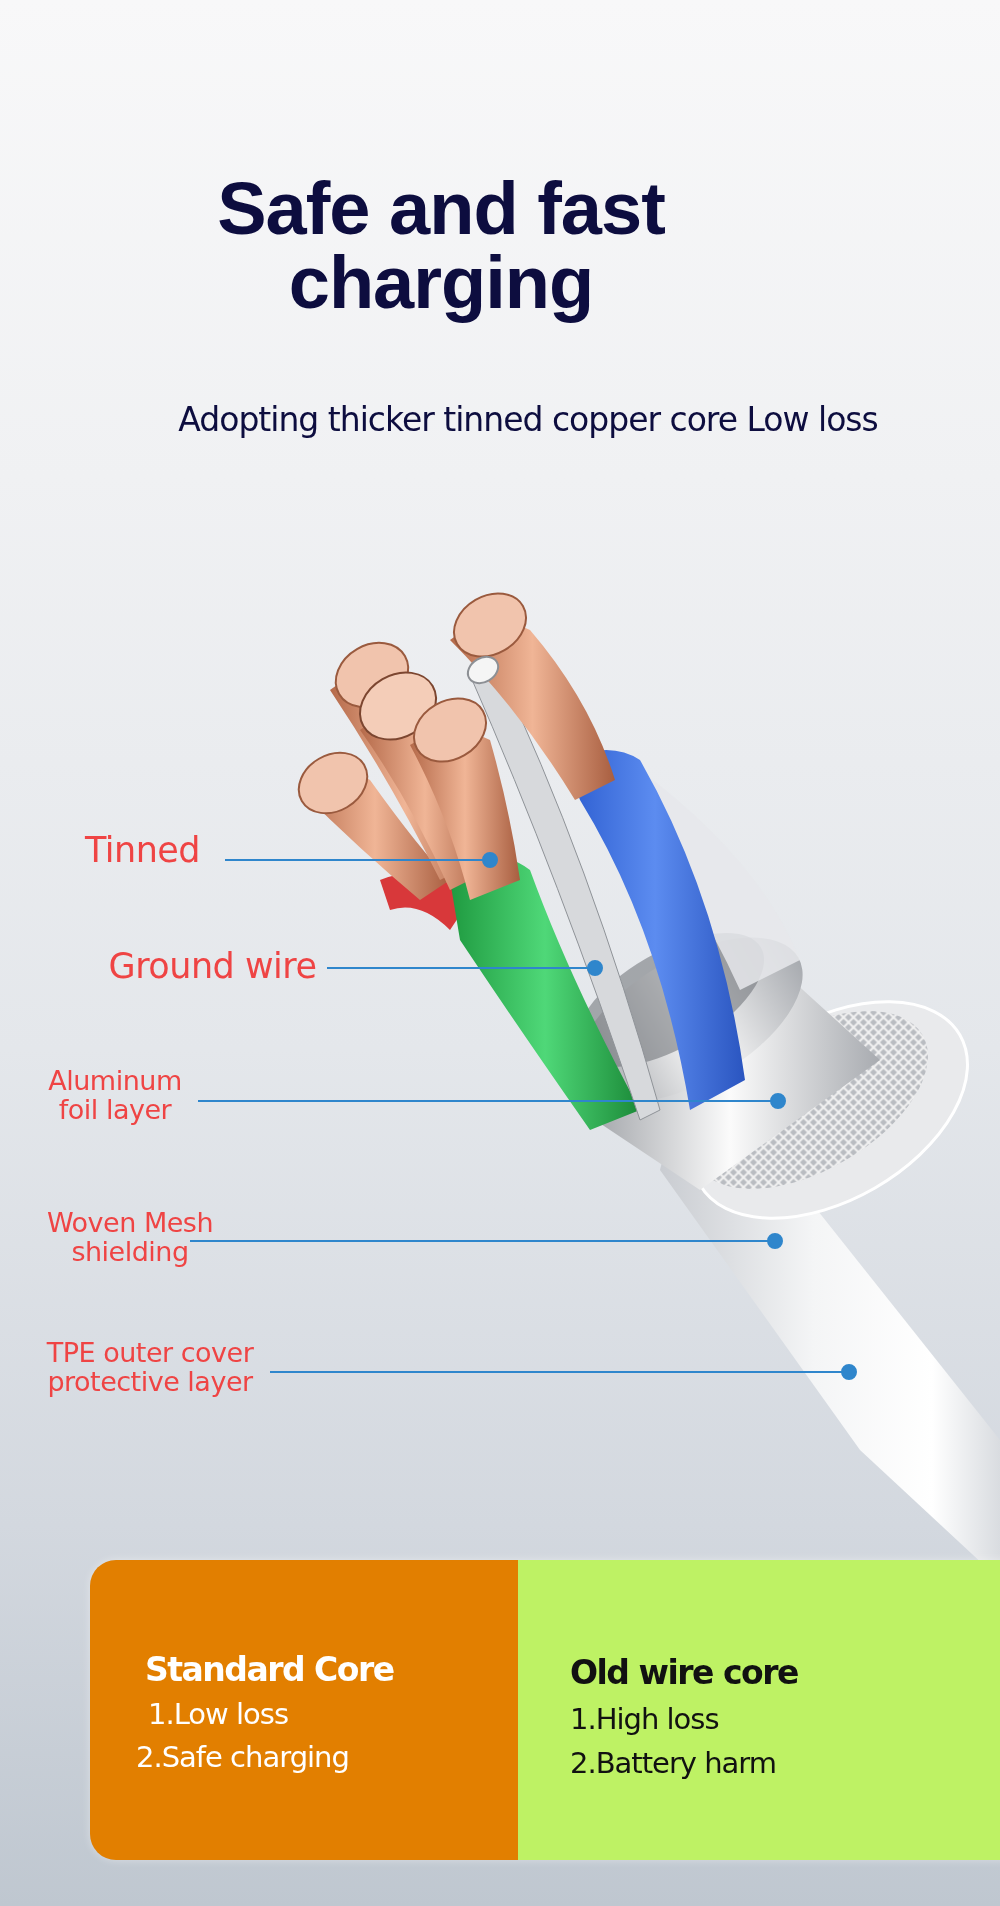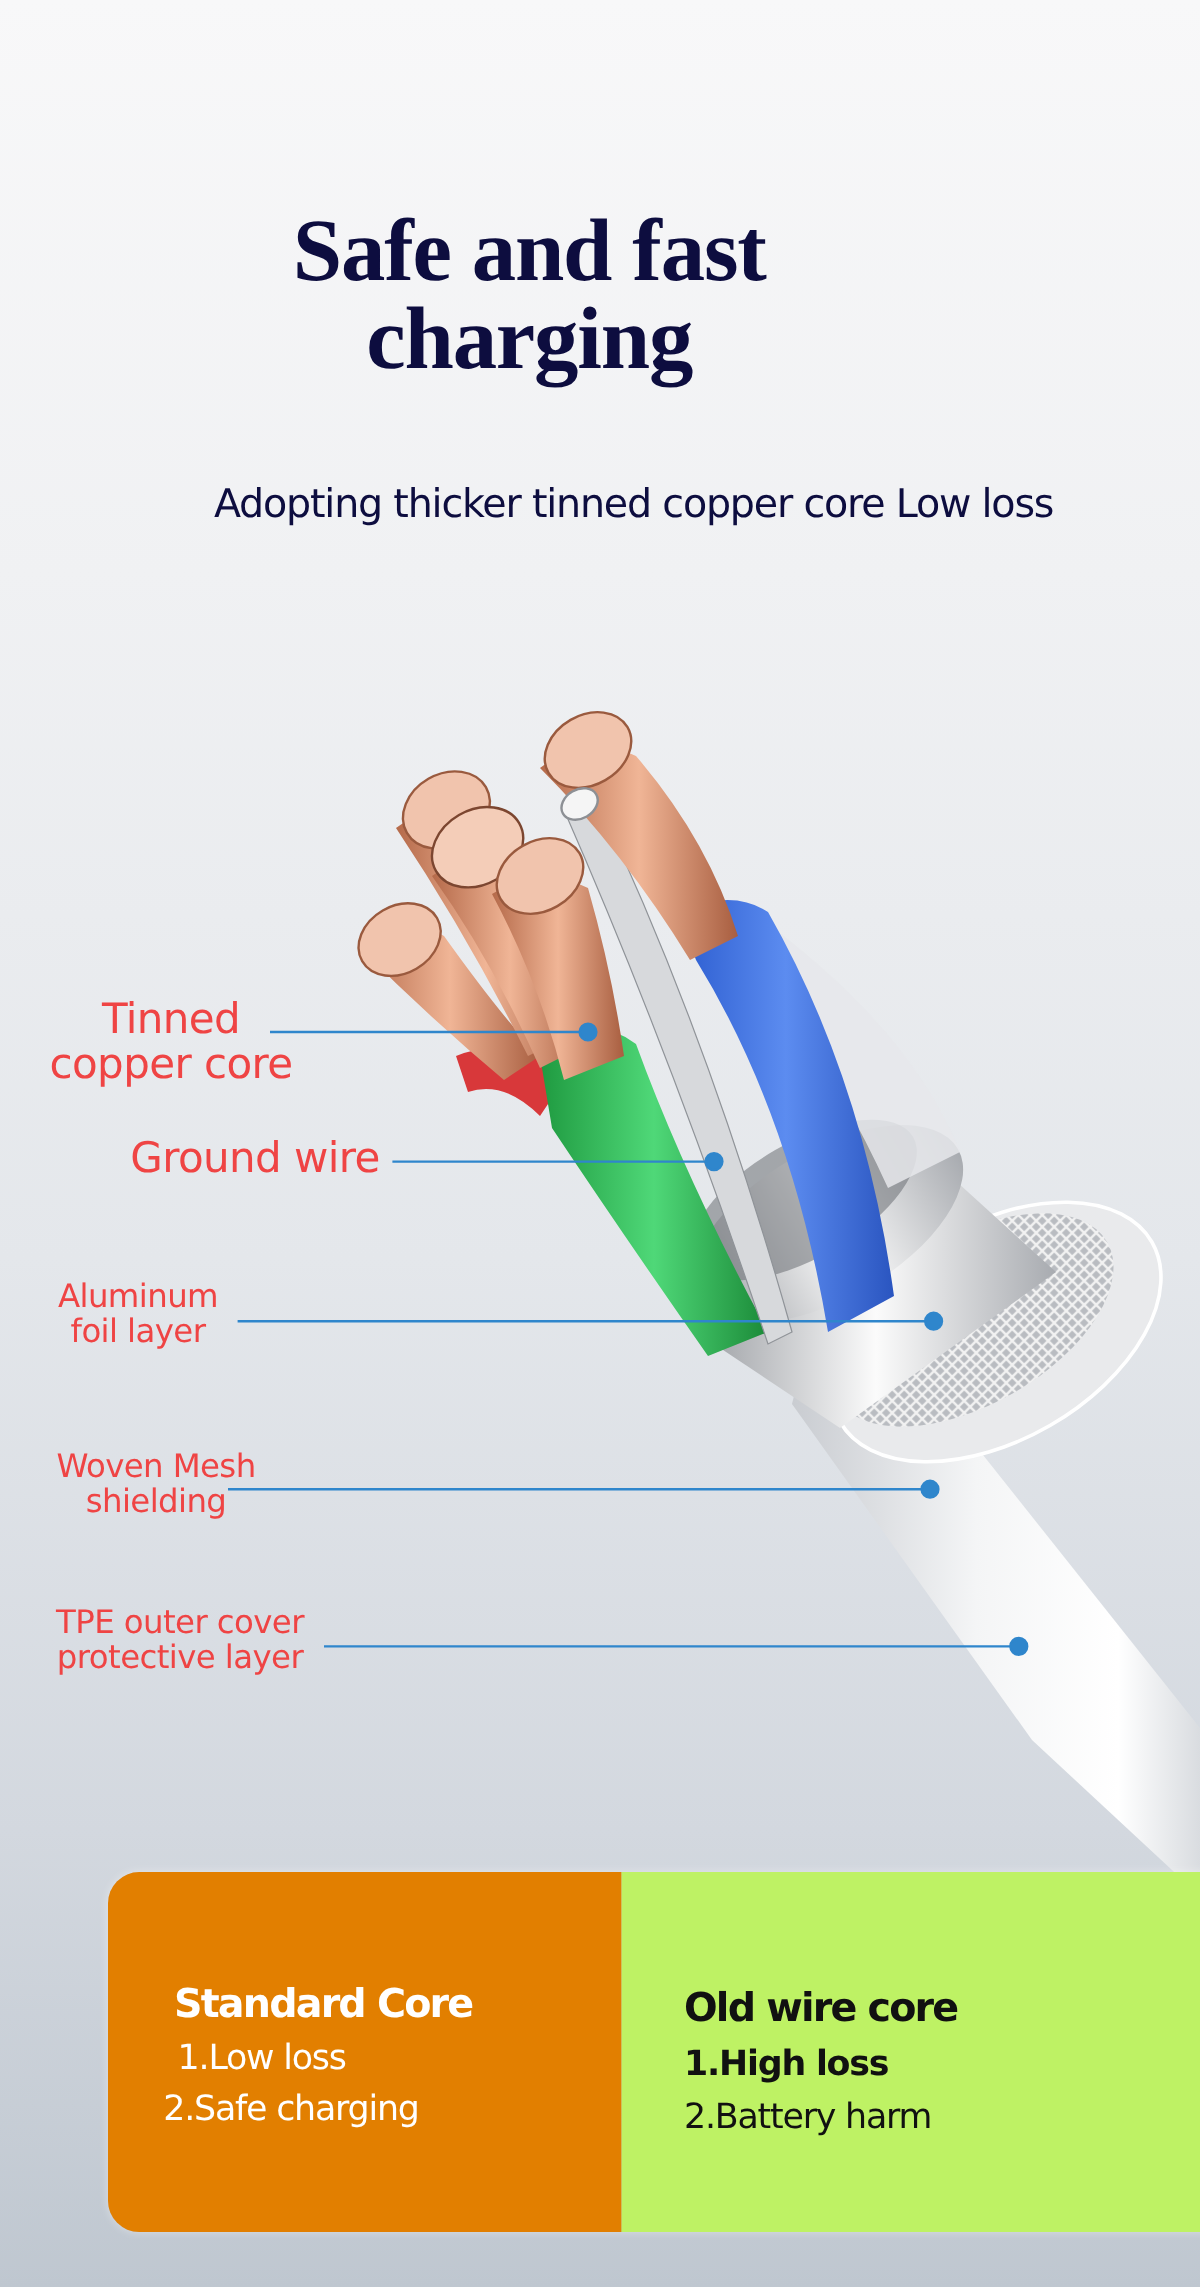--- a/index.html
+++ b/index.html
@@ -3,21 +3,21 @@
 <meta charset="utf-8">
 <style>
   html, body { margin: 0; padding: 0; }
   body {
     width: 1000px; height: 1906px; position: relative; overflow: hidden;
     background: linear-gradient(180deg, #f8f8f9 0%, #f0f1f3 25%, #e4e7eb 55%, #d3d8df 80%, #bfc7d0 100%);
     font-family: "Liberation Sans", "DejaVu Sans", sans-serif;
   }
   .title {
     position: absolute; left: 0; top: 172px; width: 882px; text-align: center;
-    font-family: Liberation Serif, serif; font-weight: bold;
+    font-family: Liberation Sans, sans-serif; font-weight: bold;
     font-size: 74px; line-height: 74px; color: #0d0d3f; letter-spacing: -1px;
   }
   .subtitle {
     position: absolute; left: 0; top: 400px; width: 1000px; text-align: center;
     font-family: "DejaVu Sans", sans-serif; font-size: 33px; color: #0d0d3f;
     letter-spacing: -1px;
     padding-left: 28px;
   }
   .illustration { position: absolute; left: 0; top: 560px; width: 1000px; height: 1100px; }
   .label {
@@ -127,21 +127,20 @@
       <circle cx="778" cy="1101" r="7"></circle>
     <line x1="190" y1="1241" x2="775" y2="1241"></line>
       <circle cx="775" cy="1241" r="7"></circle>
     <line x1="270" y1="1372" x2="849" y2="1372"></line>
       <circle cx="849" cy="1372" r="7"></circle>
   </g>
 </svg>
 
 <div class="label lbl-large" style="left:30px; top:832px; width:225px;">
   <span class="line">Tinned</span>
-  <span class="line">copper core</span>
 </div>
 <div class="label lbl-large" style="left:100px; top:948px; width:225px;text-align:center;">
   <span class="line">Ground wire</span>
 </div>
 <div class="label lbl-small" style="left:30px; top:1066px; width:170px;">
   <span class="line">Aluminum</span>
   <span class="line">foil layer</span>
 </div>
 <div class="label lbl-small" style="left:30px; top:1208px; width:200px;">
   <span class="line">Woven Mesh</span>
@@ -153,16 +152,16 @@
 </div>
 
 <div class="compare">
   <div class="col left">
     <div class="head" style="left:55px; top:90px;">Standard Core</div>
     <div class="item" style="left:58px; top:137px;">1.Low loss</div>
     <div class="item" style="left:46px; top:180px;text-align:right;">2.Safe charging</div>
   </div>
   <div class="col right">
     <div class="head" style="left:52px; top:93px;">Old wire core</div>
-    <div class="item" style="left:52px; top:142px;font-weight:bold;">1.High loss</div>
+    <div class="item" style="left:52px; top:142px;">1.High loss</div>
     <div class="item" style="left:52px; top:186px;">2.Battery harm</div>
   </div>
 </div>
 
 </body></html>

